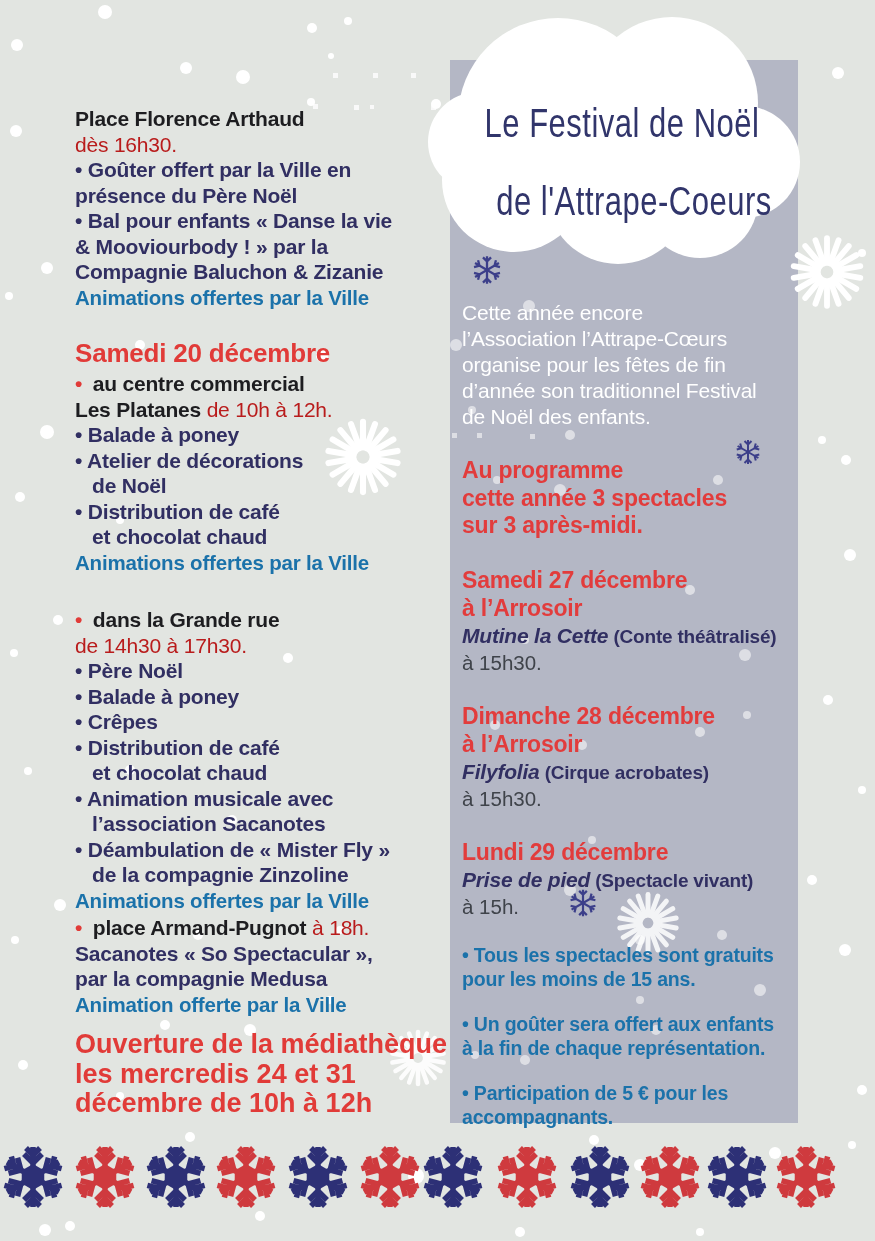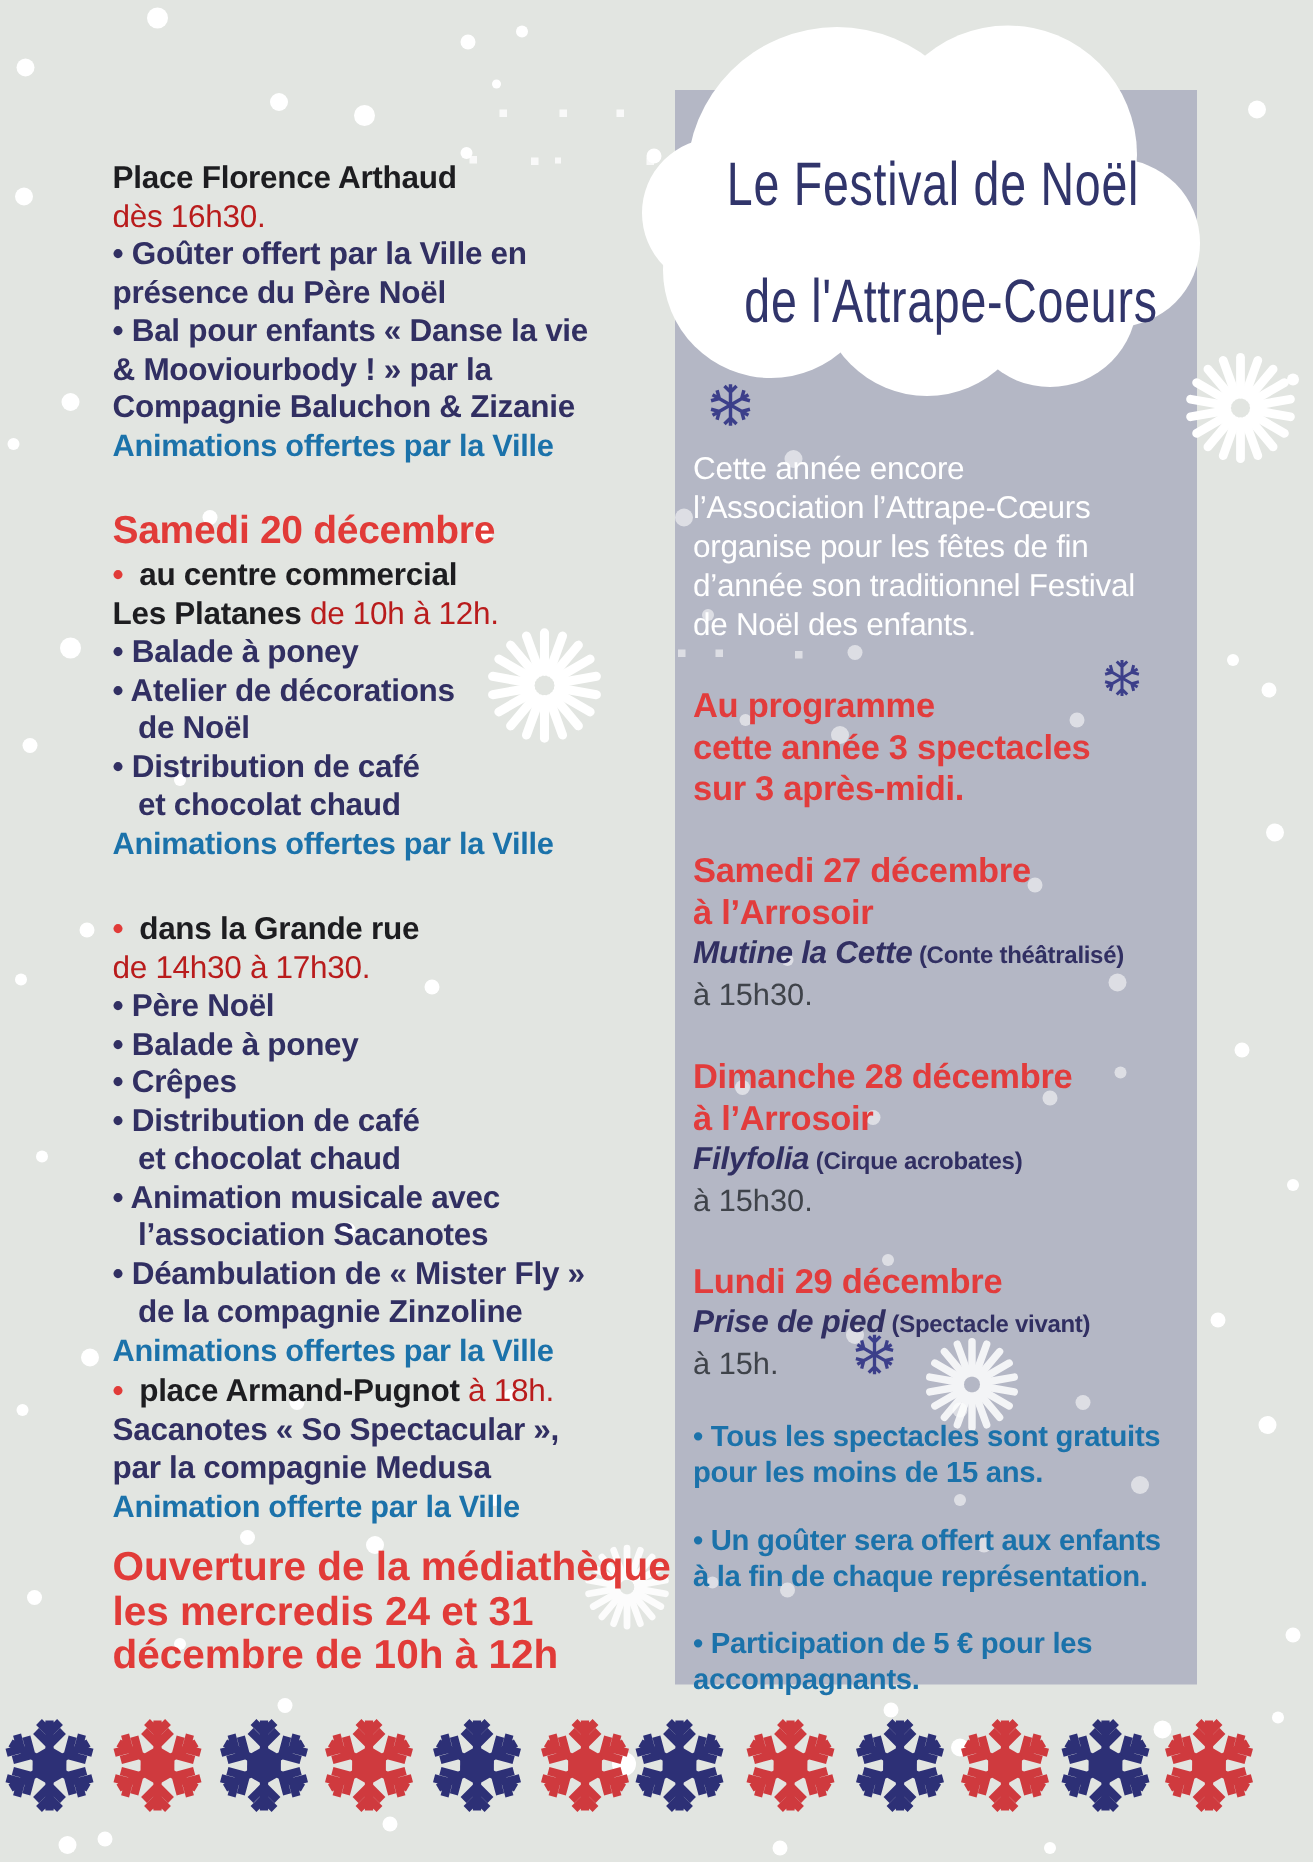--- a/index.html
+++ b/index.html
@@ -36,21 +36,21 @@
   #s5{margin-top:13px}
   .bigred{font-size:27px;line-height:29.5px;font-weight:700;color:#e13b38}
   
   .pcontent{left:462px;top:300px;width:330px}
   .pintro{color:#ffffff;font-size:21px;line-height:26px;font-weight:400;letter-spacing:-.2px}
   .pred{color:#e23c3c;font-size:23px;line-height:27.5px;font-weight:700;margin-top:27px;letter-spacing:-.2px}
   .event{margin-top:26px}
   .edate{color:#e23c3c;font-size:23px;line-height:28px;font-weight:700;letter-spacing:-.2px}
   .evenue:empty{display:none}
   .eshow{color:#312f62;font-size:21px;line-height:27px;font-weight:700;font-style:italic;letter-spacing:-.2px}
-  .ekind{font-style:normal;font-size:16px}
+  .ekind{font-style:normal;font-size:19px}
   .etime{color:#3f434a;font-size:20.5px;line-height:26px;font-weight:500}
   .note{color:#1b72aa;font-size:19.5px;line-height:24.5px;font-weight:600;margin-top:20px;letter-spacing:-.2px}
   #n1{margin-top:23px}
 </style>
 </head>
 <body>
 
 <div class="abs panel"></div>
 
 <svg class="abs decor" width="875" height="1241" viewBox="0 0 875 1241">

